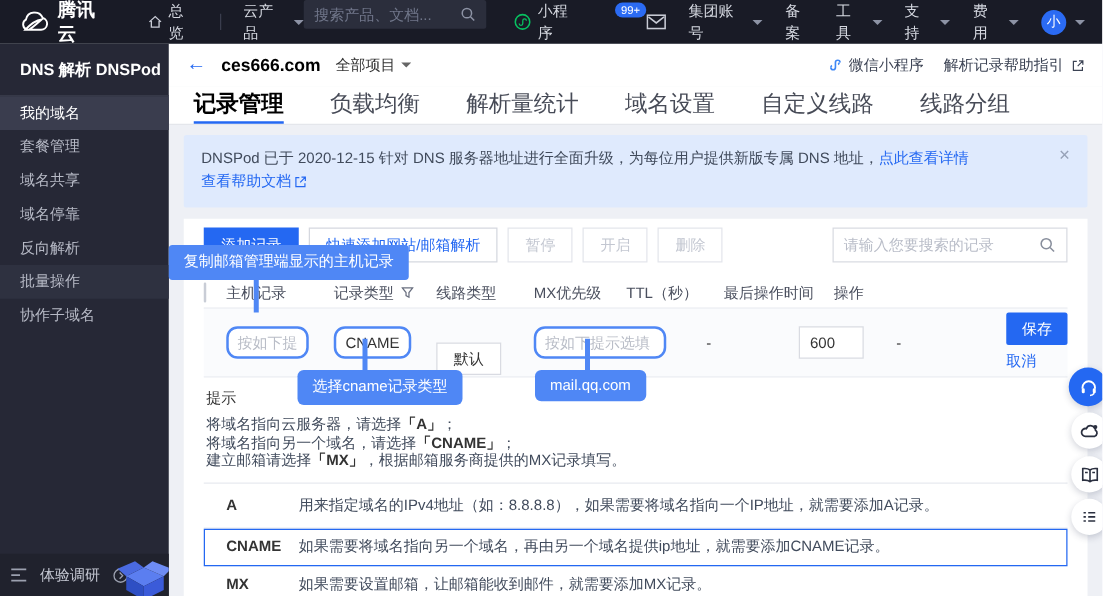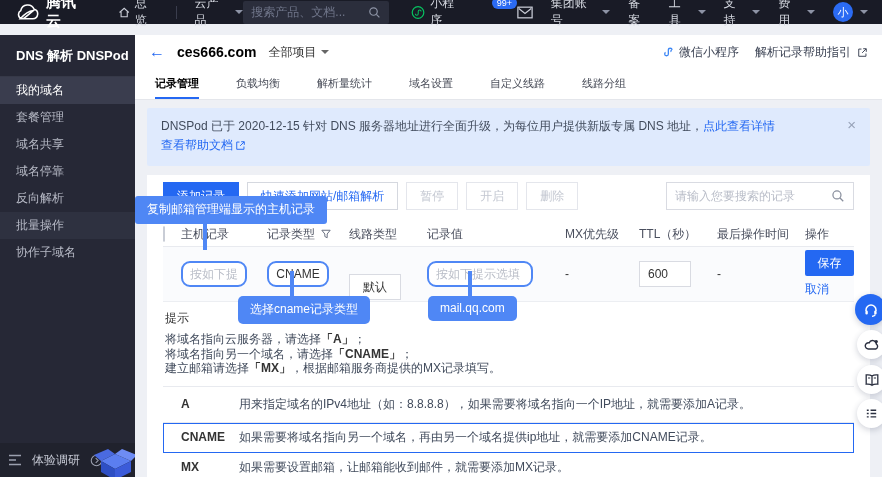--- a/index.html
+++ b/index.html
@@ -1,21 +1,21 @@
 <!DOCTYPE html>
 <html><head>
 <meta charset="utf-8">
 <style>
   * { box-sizing: border-box; margin: 0; padding: 0; }
   html,body { width: 882px; height: 477px; overflow: hidden; }
   body { font-family: "Liberation Sans", "DejaVu Sans", sans-serif; font-size: 12px; color:#333; }
   .app { position: relative; width: 882px; height: 477px; background:#eef0f5; overflow: hidden; }
 
   
-  .topbar { position:absolute; top:0; left:0; right:0; height:24px; background:#191b26; display:flex; align-items:center; padding:0 14px; color:#d5d8e0; z-index:60; }
+  .topbar { position:absolute; top:0; left:0; right:0; height:35px; background:#191b26; display:flex; padding:0 14px; color:#d5d8e0; z-index:60; }
   .brand { display:flex; align-items:center; gap:7px; color:#fff; font-size:15px; font-weight:bold; margin-right:28px; }
   .tb-item { display:flex; align-items:center; gap:5px; color:#d5d8e0; cursor:pointer; }
   .tb-left { display:flex; align-items:center; gap:18px; }
   .tb-divider { width:1px; height:13px; background:#3a3d4d; }
   .caret { width:0; height:0; border-left:4px solid transparent; border-right:4px solid transparent; border-top:4px solid #8d93a5; display:inline-block; margin-left:2px; }
   .tb-search { margin-left:auto; width:150px; height:23px; background:#2b2e3c; border-radius:2px; display:flex; align-items:center; padding:0 8px; gap:6px; margin-right:22px; }
   .tb-search input { flex:1; background:transparent; border:none; outline:none; color:#aeb2c0; font-size:12px; width:90px; }
   .tb-search input::placeholder { color:#70768a; }
   .tb-right { display:flex; align-items:center; gap:18px; }
   .mail-wrap { position:relative;padding-left:35px; }
@@ -35,21 +35,21 @@
   .main { position:absolute; left:135px; top:35px; right:0; bottom:0; background:#eef0f5; overflow:hidden; }
   .main-header { height:34px; background:#fff; display:flex; align-items:center; padding:0 14px; gap:12px; }
   .back { color:#2468f2; font-size:16px; line-height:1; cursor:pointer; }
   .domain { font-size:14px; font-weight:bold; color:#000; }
   .project { display:flex; align-items:center; gap:3px; color:#333; cursor:pointer; }
   .project .caret { border-top-color:#666; }
   .hdr-links { margin-left:auto; display:flex; align-items:center; gap:16px; color:#3c4354; }
   .hdr-link { display:flex; align-items:center; gap:4px; cursor:pointer; }
 
   .tabs { height:31px; background:#fff; border-bottom:1px solid #e4e6eb; display:flex; padding-left:20px; gap:37px; }
-  .tab { font-size:11px; color:#474b57; line-height:28px; height:30px; cursor:pointer; }
+  .tab { font-size:18px; color:#474b57; line-height:28px; height:30px; cursor:pointer; }
   .tab.active { color:#000; font-weight:bold; border-bottom:2px solid #2468f2; }
 
   .content { padding:8px 12px 0; }
   .banner { background:#dfeafd; padding:9px 14px 11px; font-size:12px; color:#414b5c; line-height:19px; position:relative; border-radius:2px; }
   .banner a { color:#2468f2; text-decoration:none; cursor:pointer; }
   .banner .close { position:absolute; right:14px; top:9px; color:#97a2b8; font-size:15px; cursor:pointer; line-height:1; }
   .ext-ico { display:inline-block; vertical-align:-2px; margin-left:2px; }
 
   .card { margin-top:9px; background:#fff; padding:7px 16px 0; position:relative; min-height:330px; }
 
@@ -284,21 +284,20 @@
         <div class="thead">
           <div class="col-check"><span class="checkbox"></span></div>
           <div class="col-host">主机记录</div>
           <div class="col-type">
             <span>记录类型</span>
             <svg class="filter-ico" width="10" height="10" viewBox="0 0 12 12">
                 <path d="M1 1.5 h10 L7.4 6 v4.5 L4.6 9 V6 Z" fill="none" stroke="#6a7080" stroke-width="1.2"></path>
               </svg>
           </div>
           <div class="col-line">线路类型</div>
-          <div class="col-value">记录值</div>
           <div class="col-mx">MX优先级</div>
           <div class="col-ttl">TTL（秒）</div>
           <div class="col-time">最后操作时间</div>
           <div class="col-op">操作</div>
         </div>
 
         <div class="form-row">
           <div class="col-check"></div>
           <div class="col-host"><input class="inp-hl w-host" placeholder="按如下提..." style=""></div>
           <div class="col-type"><input class="inp-hl w-type" value="CNAME" style=""></div>

